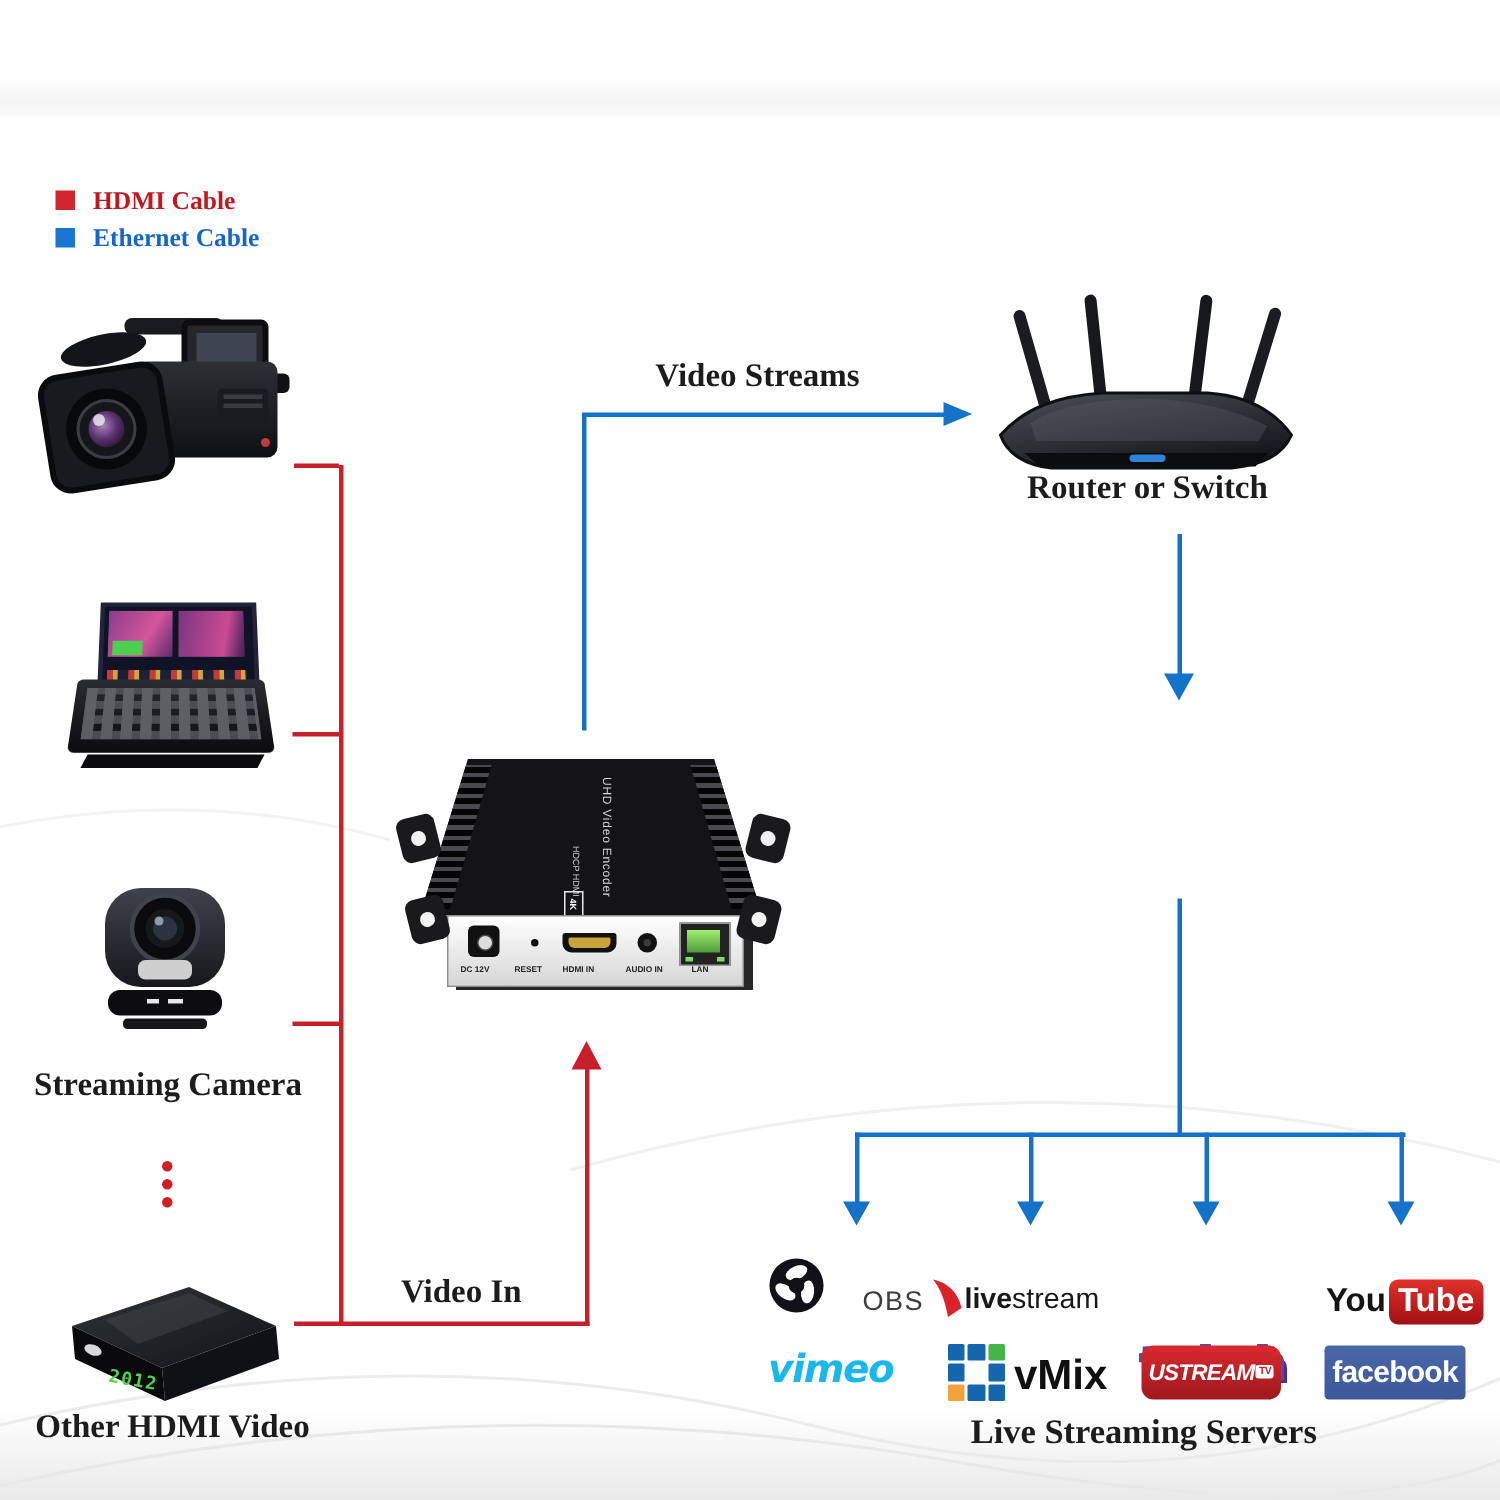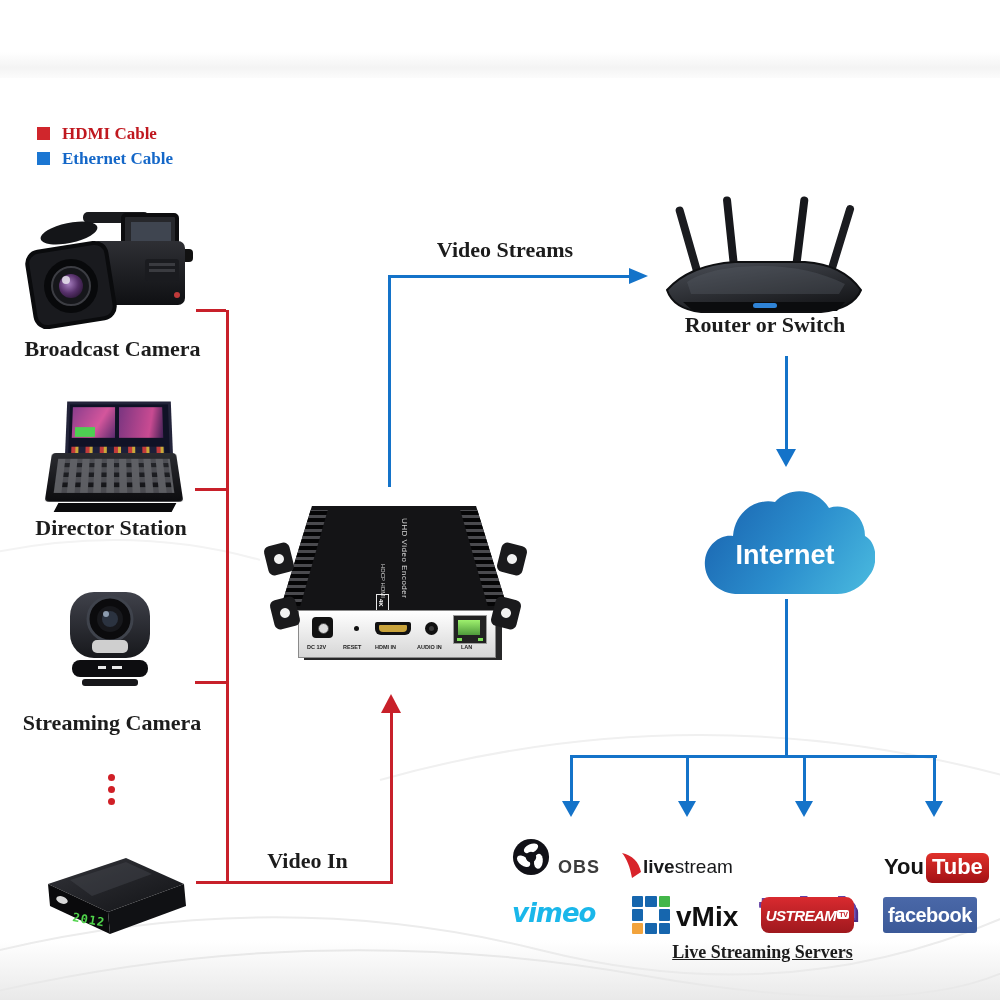--- a/index.html
+++ b/index.html
@@ -69,21 +69,21 @@
   .p-rst{position:absolute;left:55px;top:15px;width:5px;height:5px;border-radius:50%;background:#111;}
   .p-hdmi{position:absolute;left:76px;top:11px;width:36px;height:13px;background:#111;border-radius:2px 2px 6px 6px;}
   .p-hdmi-i{position:absolute;left:4px;top:3px;width:28px;height:7px;background:#c9a33b;border-radius:1px 1px 4px 4px;}
   .p-aud{position:absolute;left:126px;top:11px;width:13px;height:13px;border-radius:50%;background:#111;}
   .p-aud-i{position:absolute;left:4px;top:4px;width:5px;height:5px;border-radius:50%;background:#3a3a3a;}
   .p-lan{position:absolute;left:154px;top:4px;width:32px;height:27px;background:#222;border:1px solid #9a9a9a;}
   .p-lan-i{position:absolute;left:4px;top:4px;width:22px;height:15px;background:linear-gradient(#9ef06e,#4f9b3c);}
   .p-led{position:absolute;bottom:2px;width:5px;height:3px;background:#7ee05a;}
   
   .logo-txt{position:absolute;font-family:"Liberation Sans",sans-serif;z-index:3;}
-  .obs-label{font-weight:bold;font-size:18px;color:#3c3c3c;letter-spacing:1px;}
+  .obs-label{font-weight:normal;font-size:18px;color:#3c3c3c;letter-spacing:1px;margin-left:17px;}
   .ls-bold{font-weight:bold;color:#17181a;font-size:19px;}
   .ls-light{font-weight:normal;color:#17181a;font-size:19px;}
   .twitch{font-family:"DejaVu Sans",sans-serif;font-weight:bold;font-size:29px;letter-spacing:-1px;color:#fff;
           -webkit-text-stroke:2px #6441a5;
           text-shadow:-1px -1px 0 #6441a5,1px -1px 0 #6441a5,-1px 1px 0 #6441a5,1px 1px 0 #6441a5,3px 3px 0 #4b2f86;}
   .yt-you{font-weight:bold;font-size:22px;color:#141414;}
   .yt-tube{display:inline-block;background:linear-gradient(#e0312b,#a21014);border-radius:6px;color:#fff;
            font-weight:bold;font-size:22px;padding:1px 6px 3px 6px;margin-left:2px;}
   .vimeo{font-family:"DejaVu Sans",sans-serif;font-weight:bold;font-style:italic;font-size:26px;color:#1ab7ea;letter-spacing:-1px;}
   .vmix-grid{position:absolute;width:38px;height:38px;display:grid;grid-template-columns:repeat(3,1fr);
@@ -168,35 +168,33 @@
       <rect x="124" y="60" width="26" height="3" fill="#3a3b40"></rect>
       <rect x="124" y="66" width="26" height="3" fill="#3a3b40"></rect>
       <circle cx="152" cy="92" r="3" fill="#c03a3a"></circle>
       <rect x="6" y="44" width="80" height="76" rx="12" fill="#191a1e" stroke="#0a0b0d" stroke-width="4" transform="rotate(-9 46 82)"></rect>
       <circle cx="46" cy="83" r="27" fill="#08090b"></circle>
       <circle cx="46" cy="83" r="19" fill="#15161a" stroke="#3c3d43" stroke-width="2"></circle>
       <circle cx="46" cy="83" r="12" fill="url(#lensGrad)"></circle>
       <circle cx="41" cy="77" r="4" fill="#e9e4ee" opacity="0.85"></circle>
     </svg>
   </div>
-  <div class="lbl" style="left:15px;top:336px;width:195px;">Broadcast Camera</div>
 
   <div class="dev" style="left:52px;top:400px;width:125px;height:118px;">
     <div class="dir-screen">
       <div class="dir-th1"></div>
       <div class="dir-th2"></div>
       <div class="dir-green"></div>
       <div class="dir-strip"></div>
     </div>
     <div class="dir-deck">
       <div class="dir-btns"></div>
     </div>
     <div class="dir-base"></div>
   </div>
-  <div class="lbl" style="left:15px;top:515px;width:192px;">Director Station</div>
 
   <div class="dev" style="left:60px;top:588px;width:100px;height:114px;">
     <svg width="100" height="114" viewBox="0 0 100 114">
       <defs>
         <linearGradient id="confGrad" x1="0" y1="0" x2="0" y2="1">
           <stop offset="0" stop-color="#40424b"></stop>
             <stop offset="1" stop-color="#17181c"></stop>
         </linearGradient>
       </defs>
       <rect x="10" y="4" width="80" height="66" rx="24" fill="url(#confGrad)"></rect>
@@ -226,20 +224,21 @@
         </linearGradient>
       </defs>
       <polygon points="20,36 98,10 156,36 80,64" fill="url(#stbTop)"></polygon>
       <polygon points="42,32 98,14 124,26 64,48" fill="#45464d" opacity="0.45"></polygon>
       <polygon points="20,36 80,64 82,86 22,58" fill="#0a0a0c"></polygon>
       <polygon points="80,64 156,36 158,58 82,86" fill="#101114"></polygon>
       <ellipse cx="34" cy="52" rx="6" ry="3.5" fill="#d8d8d8" transform="rotate(20 34 52)"></ellipse>
       <text x="44" y="73" fill="#4fd34a" font-family="DejaVu Sans Mono, monospace" font-size="12" font-weight="bold" letter-spacing="1" transform="rotate(10 44 73)">2012</text>
     </svg>
   </div>
+  <div class="lbl" style="left:10px;top:938px;width:210px;">Other HDMI Video</div>
 
   <div class="dev" style="left:268px;top:498px;width:255px;height:160px;">
     <div class="enc-ear" style="left:-2px;top:46px;transform:rotate(-14deg);">
         <div class="enc-hole"></div>
       </div>
     <div class="enc-ear" style="left:4px;top:100px;transform:rotate(-14deg);">
         <div class="enc-hole"></div>
       </div>
     <div class="enc-ear" style="right:-2px;top:46px;transform:rotate(14deg);">
         <div class="enc-hole"></div>
@@ -291,33 +290,20 @@
       <rect x="138" y="6" width="8" height="80" rx="4" fill="#17181c" transform="rotate(7 142 86)"></rect>
       <rect x="172" y="12" width="8" height="76" rx="4" fill="#1b1c20" transform="rotate(17 176 88)"></rect>
       <path d="M14,100 C30,82 52,74 82,72 L152,72 C182,74 198,86 208,100 C202,114 188,120 168,122 L48,122 C30,120 18,112 14,100 Z" fill="url(#routerGrad)" stroke="#0e0f11" stroke-width="2"></path>
       <path d="M34,92 C52,80 80,76 110,76 C140,76 168,82 192,94 L186,104 L38,104 Z" fill="#5a5e66" opacity="0.35"></path>
       <path d="M30,112 L192,112 L184,121 L40,121 Z" fill="#0b0c0e"></path>
       <rect x="100" y="113" width="24" height="5" rx="2.5" fill="#2f83d6"></rect>
     </svg>
   </div>
   <div class="lbl" style="left:660px;top:312px;width:210px;">Router or Switch</div>
 
-  <div class="dev" style="left:697px;top:480px;width:178px;height:122px;">
-    <svg width="178" height="122" viewBox="0 0 178 122">
-      <defs>
-        <linearGradient id="cloudGrad" x1="0" y1="0.3" x2="1" y2="0.7">
-          <stop offset="0" stop-color="#1b67b2"></stop>
-            <stop offset="0.55" stop-color="#2b8ecd"></stop>
-            <stop offset="1" stop-color="#45b3dc"></stop>
-        </linearGradient>
-      </defs>
-      <path d="M42,114 C20,114 6,98 8,80 C10,64 24,54 36,56 C38,32 58,18 78,22 C92,6 120,8 132,28 C150,22 168,36 168,56 C180,62 182,84 172,96 C164,108 152,114 140,114 Z" fill="url(#cloudGrad)"></path>
-      <text x="88" y="84" text-anchor="middle" fill="#ffffff" font-family="Liberation Sans, sans-serif" font-size="27" font-weight="bold">Internet</text>
-    </svg>
-  </div>
 
   <div class="dev" style="left:512px;top:838px;width:38px;height:38px;">
     <svg width="38" height="38" viewBox="0 0 40 40">
       <circle cx="20" cy="20" r="19" fill="#111117"></circle>
       <g fill="#ffffff">
         <ellipse cx="20" cy="11" rx="8" ry="4.6" transform="rotate(-24 20 11)"></ellipse>
         <g transform="rotate(120 20 20)">
             <ellipse cx="20" cy="11" rx="8" ry="4.6" transform="rotate(-24 20 11)"></ellipse>
           </g>
         <g transform="rotate(240 20 20)">
@@ -357,15 +343,15 @@
 
   <div class="ustream" style="left:761px;top:897px;">
       <span>USTREAM</span>
       <span class="ustream-tv">TV</span>
     </div>
 
   <div class="facebook" style="left:883px;top:897px;">
       <span>facebook</span>
     </div>
 
-  <div class="lbl" style="left:610px;top:942px;width:305px;font-size:18px;text-decoration:underline;">Live Streaming Servers</div>
+  <div class="lbl" style="left:610px;top:942px;width:305px;font-size:23px;">Live Streaming Servers</div>
 
 </div>
 
 </body></html>

